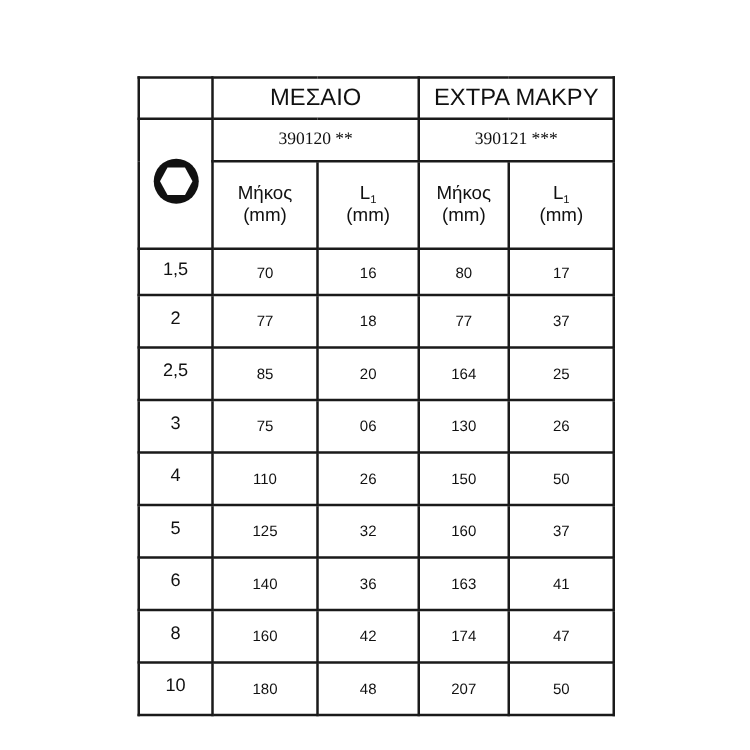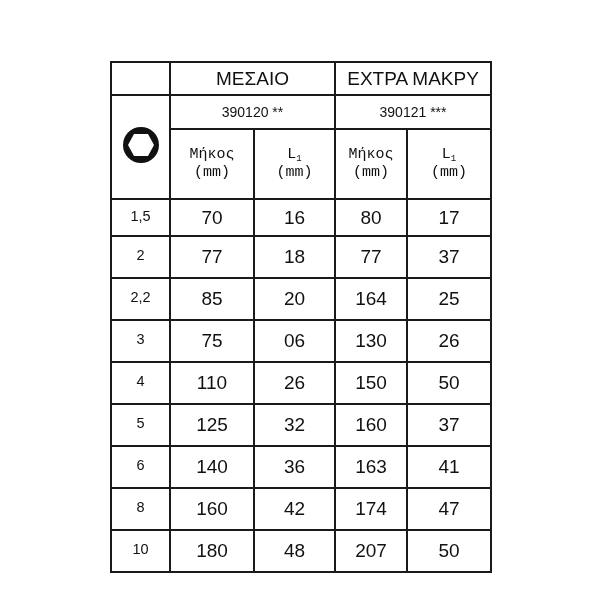--- a/index.html
+++ b/index.html
@@ -41,37 +41,37 @@
     tr.r-sub td   { height: 68px; }
     tr.r-data td  { height: 36px; }
     tr.r-data.first td { height: 31px; }
 
     .group-title {
       font-family: "Liberation Sans", sans-serif;
       font-size: 19px;
       letter-spacing: 0px;
     }
     .code {
-      font-family: Liberation Sans, sans-serif;
+      font-family: Liberation Serif, serif;
       font-size: 14px;
     }
     .sub {
-      font-family: Liberation Mono, monospace;
+      font-family: Liberation Sans, sans-serif;
       font-size: 15px;
       line-height: 18px;
       border-radius: 19px;
     }
     .sub sub {
       font-size: 9px;
       vertical-align: -3px;
       line-height: 0;
     }
     .val {
       font-family: "Liberation Sans", sans-serif;
-      font-size: 19px;
+      font-size: 12px;
     }
     .size {
       font-family: "Liberation Sans", sans-serif;
       font-size: 14.5px;
       padding-bottom: 4px !important;
     }
     .hex-icon {
       display: inline-block;
       width: 40px;
       height: 40px;
@@ -133,21 +133,21 @@
       <td class="val">17</td>
     </tr>
     <tr class="r-data">
       <td class="size">2</td>
       <td class="val">77</td>
       <td class="val">18</td>
       <td class="val">77</td>
       <td class="val">37</td>
     </tr>
     <tr class="r-data">
-      <td class="size">2,2</td>
+      <td class="size">2,5</td>
       <td class="val">85</td>
       <td class="val">20</td>
       <td class="val">164</td>
       <td class="val">25</td>
     </tr>
     <tr class="r-data">
       <td class="size">3</td>
       <td class="val">75</td>
       <td class="val">06</td>
       <td class="val">130</td>

